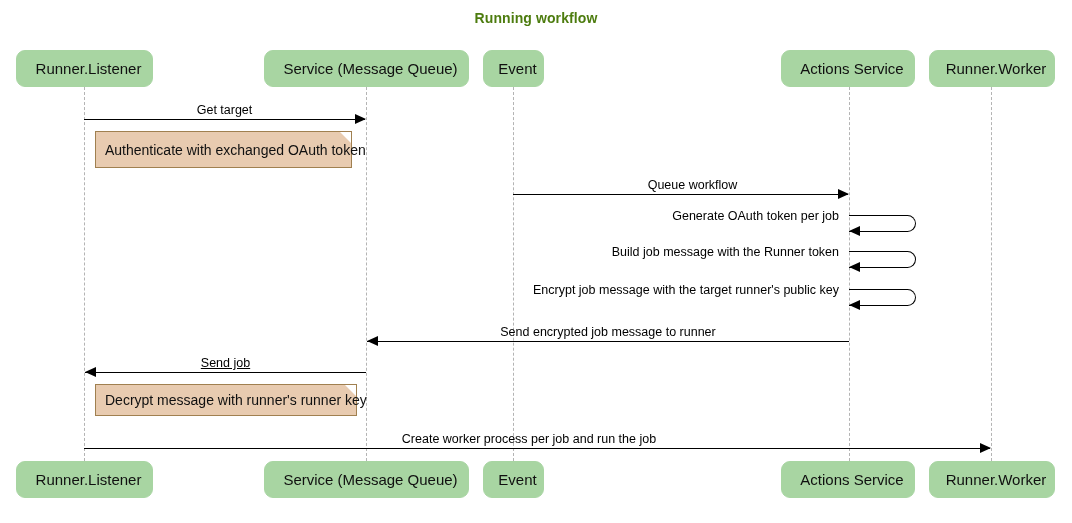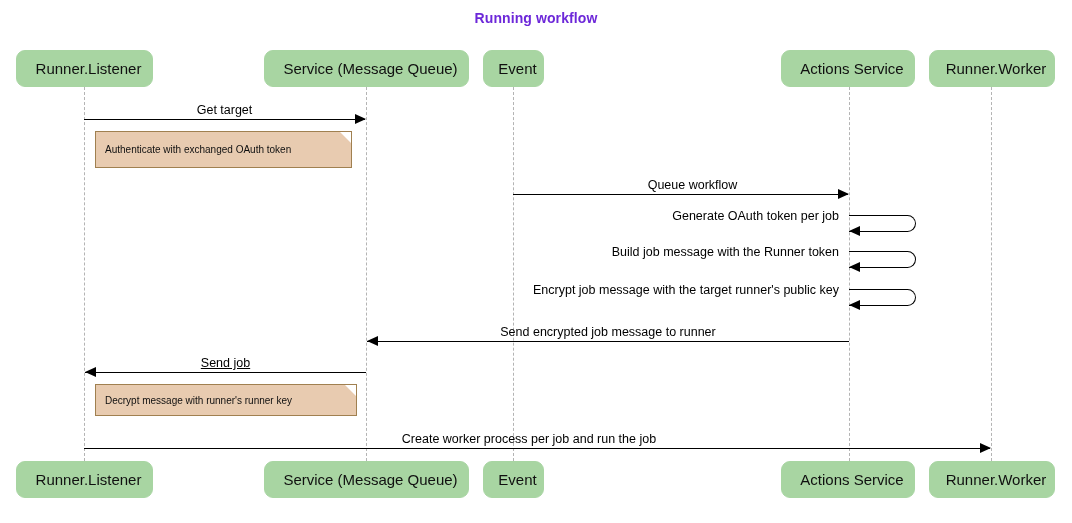--- a/index.html
+++ b/index.html
@@ -19,21 +19,21 @@
     overflow: hidden;
   }
   .diagram-title {
     position: absolute;
     left: 0;
     top: 10px;
     width: 1072px;
     text-align: center;
     font-size: 14px;
     font-weight: bold;
-    color: #6d28d9;
+    color: #4d7c0f;
     letter-spacing: 0.1px;
   }
   
   .participant {
     position: absolute;
     box-sizing: border-box;
     background: #a8d5a2;
     border: 1px solid #a8d5a2;
     border-radius: 9px;
     color: #101010;
@@ -86,21 +86,21 @@
     border-top-right-radius: 9px;
     border-bottom-right-radius: 9px;
   }
   
   .note {
     position: absolute;
     box-sizing: border-box;
     background: #e8cbb0;
     border: 1px solid #a08050;
     color: #101010;
-    font-size: 10px;
+    font-size: 14px;
     display: flex;
     align-items: center;
     white-space: nowrap;
     padding-left: 9px;
   }
   .note-fold-edge {
     position: absolute;
     right: -1px;
     top: -1px;
     width: 0;

